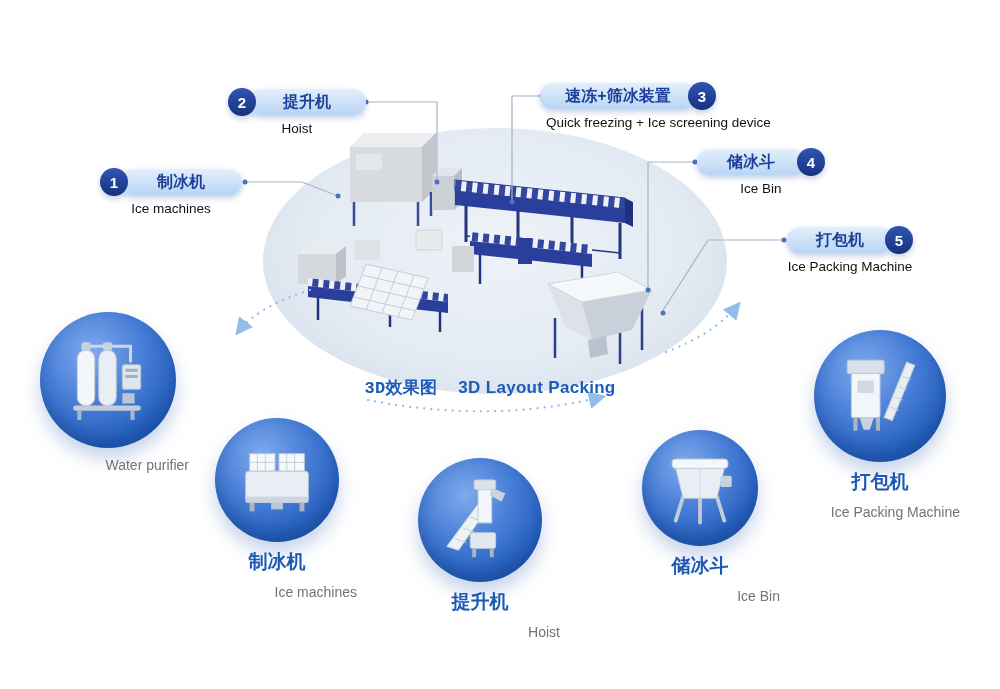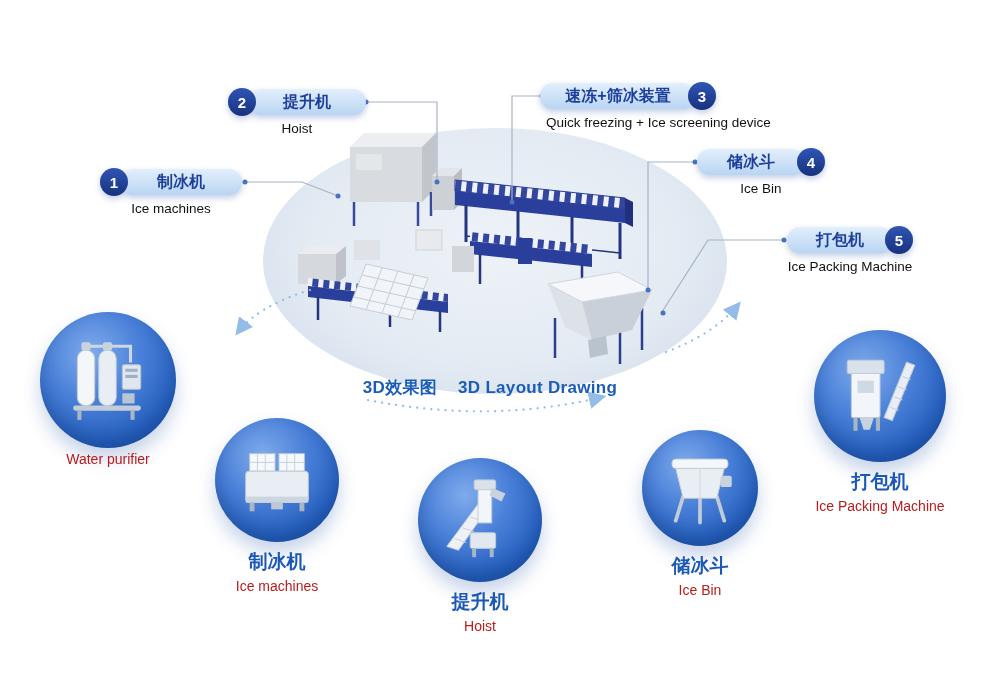--- a/index.html
+++ b/index.html
@@ -7,21 +7,21 @@
 
   
   .platform{position:absolute;left:263px;top:128px;width:464px;height:266px;border-radius:50%;
     background:radial-gradient(ellipse at 50% 45%, #eef2f8 0%, #e4ebf3 55%, #d9e3ee 78%, rgba(216,226,238,0) 99%);}
 
   .machine{position:absolute;left:270px;top:112px;width:460px;height:270px;}
   .overlay{position:absolute;left:0;top:0;width:1000px;height:689px;pointer-events:none;}
 
   .title{position:absolute;left:290px;top:376px;width:400px;text-align:center;
     font-size:17px;font-weight:bold;color:#1a5cb8;letter-spacing:.3px;}
-  .title .cn{margin-right:21px;}
+  .title .cn{margin-right:21px;font-family:Liberation Mono, monospace;}
 
   
   .callout{position:absolute;}
   .pill-row{display:flex;align-items:center;filter:drop-shadow(0 3px 3px rgba(40,80,160,.28));}
   .pill-num{width:28px;height:28px;border-radius:50%;flex:none;position:relative;z-index:2;
     background:linear-gradient(180deg,#2f55b4 0%,#17327e 100%);
     color:#fff;font-size:15px;font-weight:bold;display:flex;align-items:center;justify-content:center;}
   .pill-body{height:26px;box-sizing:border-box;display:flex;align-items:center;justify-content:center;
     background:linear-gradient(180deg,#e3effc 0%,#b8d5f3 100%);border-radius:13px;
     color:#1d3f9a;font-size:16px;font-weight:bold;white-space:nowrap;}
@@ -35,21 +35,21 @@
   .callout-4{left:697px;top:148px;width:128px;}
   .callout-5{left:770px;top:226px;width:160px;}
   .callout-5 .pill-row{margin-left:17px;width:126px;}
 
   
   .station{position:absolute;text-align:center;}
   .orb{border-radius:50%;margin:0 auto;display:flex;align-items:center;justify-content:center;
     background:radial-gradient(circle at 38% 30%, #7fabec 0%, #4a80d8 38%, #2560bf 72%, #1b4ea6 100%);
     box-shadow:0 10px 18px rgba(27,78,166,.25), inset 0 -10px 16px rgba(12,42,100,.28);}
   .st-cn{margin-top:7px;font-size:19px;font-weight:bold;color:#1b57b5;}
-  .st-en{margin-top:3px;font-size:14px;color:#b91c1c;}
+  .st-en{margin-top:9px;font-size:14px;color:#737373;text-align:right;}
   .station-1{left:27px;top:312px;width:162px;}  .station-1 .orb{width:136px;height:136px;}
   .station-2{left:197px;top:418px;width:160px;} .station-2 .orb{width:124px;height:124px;}
   .station-3{left:400px;top:458px;width:160px;} .station-3 .orb{width:124px;height:124px;}
   .station-4{left:620px;top:430px;width:160px;} .station-4 .orb{width:116px;height:116px;}
   .station-5{left:800px;top:330px;width:160px;} .station-5 .orb{width:132px;height:132px;}
 </style>
 </head>
 <body>
 
 <div class="canvas">
@@ -157,21 +157,21 @@
         <circle cx="663" cy="313" r="2.5"></circle>
     </g>
     <g stroke="#93bce9" stroke-width="2.2" fill="none" stroke-linecap="round" stroke-dasharray="0.1 7">
       <path d="M 310 290 Q 258 306 238 332" marker-end="url(#arrowhead)"></path>
       <path d="M 368 400 Q 490 424 602 397" marker-end="url(#arrowhead)"></path>
       <path d="M 666 352 Q 714 334 738 305" marker-end="url(#arrowhead)"></path>
     </g>
   </svg>
 
   <div class="title">
-    <span class="cn">3D效果图</span><span class="en">3D Layout Drawing</span>
+    <span class="cn">3D效果图</span><span class="en">3D Layout Packing</span>
   </div>
 
   <div class="callout callout-1 num-left">
     <div class="pill-row">
       <div class="pill-num">1</div>
       <div class="pill-body" style="width:122px">制冰机</div>
     </div>
     <div class="pill-en">Ice machines</div>
   </div>
 

